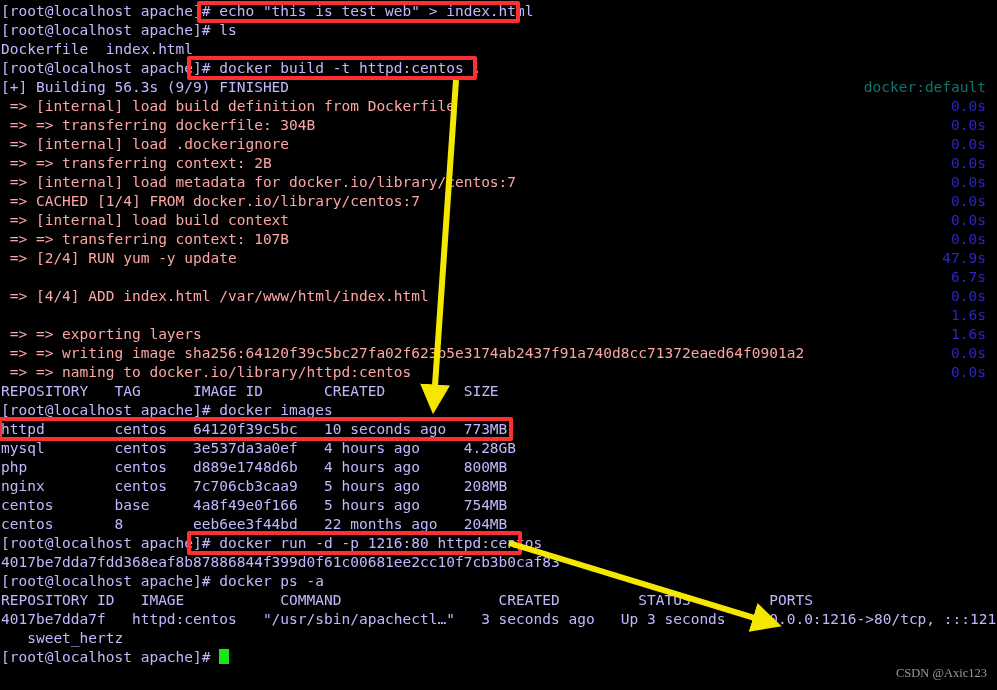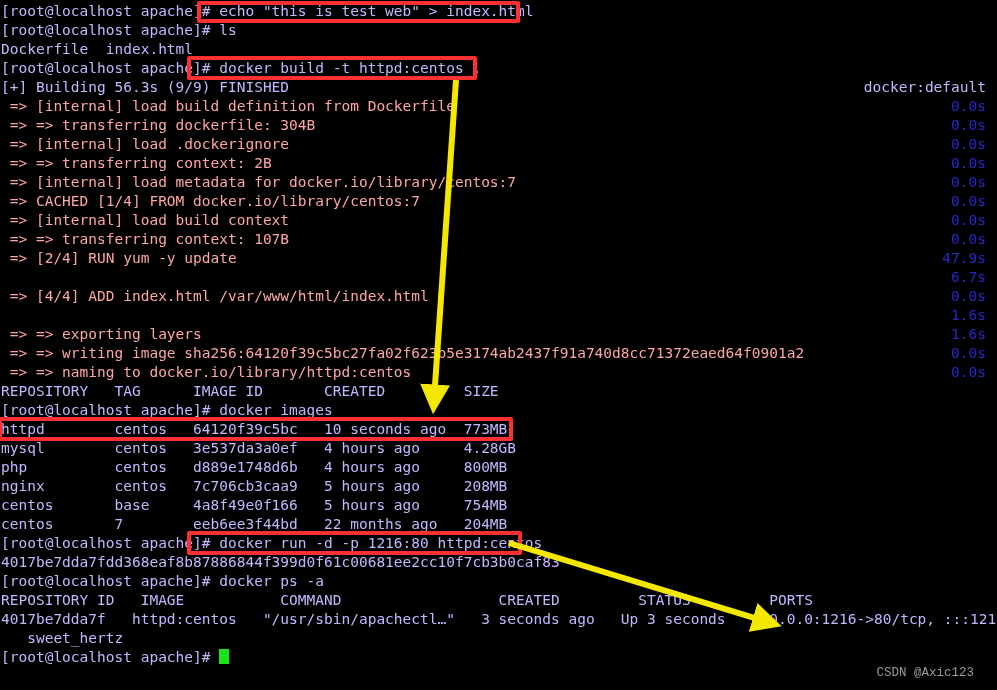--- a/index.html
+++ b/index.html
@@ -39,21 +39,21 @@
   .line .timing {
     position: absolute;
     right: 11px;
     top: 0;
     color: #2a25c7;
   }
   .line .right-label {
     position: absolute;
     right: 11px;
     top: 0;
-    color: #c4b5fd;
+    color: #0f766e;
   }
 
   
   .redbox {
     position: absolute;
     border: 4px solid #fc3030;
     border-radius: 2px;
     box-sizing: border-box;
     pointer-events: none;
   }
@@ -72,25 +72,25 @@
   .cursor {
     display: inline-block;
     width: 10px;
     height: 15px;
     background: #19e619;
     vertical-align: -2px;
   }
 
   .watermark {
     position: absolute;
-    right: 23px;
+    right: 10px;
     top: 664px;
     color: #9a9a9a;
     font-size: 12.5px;
-    font-family: Liberation Mono, monospace;
+    font-family: Liberation Serif, serif;
   }
 </style>
 </head>
 <body>
 
 <div id="terminal">
 
   <div class="lines">
       <div class="line"><span class="c-white">[root@localhost apache]#</span><span class="c-white"> echo "this is test web" &gt; index.html</span></div>
       <div class="line"><span class="c-white">[root@localhost apache]#</span><span class="c-white"> ls</span></div>
@@ -112,21 +112,21 @@
       <div class="line"><span class="c-blue"> =&gt; =&gt; exporting layers</span><span class="timing">1.6s</span></div>
       <div class="line"><span class="c-blue"> =&gt; =&gt; writing image sha256:64120f39c5bc27fa02f623b5e3174ab2437f91a740d8cc71372eaed64f0901a2</span><span class="timing">0.0s</span></div>
       <div class="line"><span class="c-blue"> =&gt; =&gt; naming to docker.io/library/httpd:centos</span><span class="timing">0.0s</span></div>
       <div class="line"><span class="c-white">REPOSITORY   TAG      IMAGE ID       CREATED         SIZE</span></div>
       <div class="line"><span class="c-white">[root@localhost apache]#</span><span class="c-white"> docker images</span></div>
       <div class="line"><span class="c-white">httpd        centos   64120f39c5bc   10 seconds ago  773MB</span></div>
       <div class="line"><span class="c-white">mysql        centos   3e537da3a0ef   4 hours ago     4.28GB</span></div>
       <div class="line"><span class="c-white">php          centos   d889e1748d6b   4 hours ago     800MB</span></div>
       <div class="line"><span class="c-white">nginx        centos   7c706cb3caa9   5 hours ago     208MB</span></div>
       <div class="line"><span class="c-white">centos       base     4a8f49e0f166   5 hours ago     754MB</span></div>
-      <div class="line"><span class="c-white">centos       7        eeb6ee3f44bd   22 months ago   204MB</span></div>
+      <div class="line"><span class="c-white">centos       8        eeb6ee3f44bd   22 months ago   204MB</span></div>
       <div class="line"><span class="c-white">[root@localhost apache]#</span><span class="c-white"> docker run -d -p 1216:80 httpd:centos</span></div>
       <div class="line"><span class="c-white">4017be7dda7fdd368eaf8b87886844f399d0f61c00681ee2cc10f7cb3b0caf83</span></div>
       <div class="line"><span class="c-white">[root@localhost apache]#</span><span class="c-white"> docker ps -a</span></div>
       <div class="line"><span class="c-white">REPOSITORY ID   IMAGE           COMMAND                  CREATED         STATUS         PORTS</span></div>
       <div class="line"><span class="c-white">4017be7dda7f   httpd:centos   "/usr/sbin/apachectl…"   3 seconds ago   Up 3 seconds   0.0.0.0:1216-&gt;80/tcp, :::1216-&gt;80/tcp</span></div>
       <div class="line"><span class="c-white">   sweet_hertz</span></div>
       <div class="line"><span class="c-white">[root@localhost apache]#</span><span class="c-white"> </span><span class="cursor"></span></div>
     </div>
 
   <div class="annotation-boxes">

